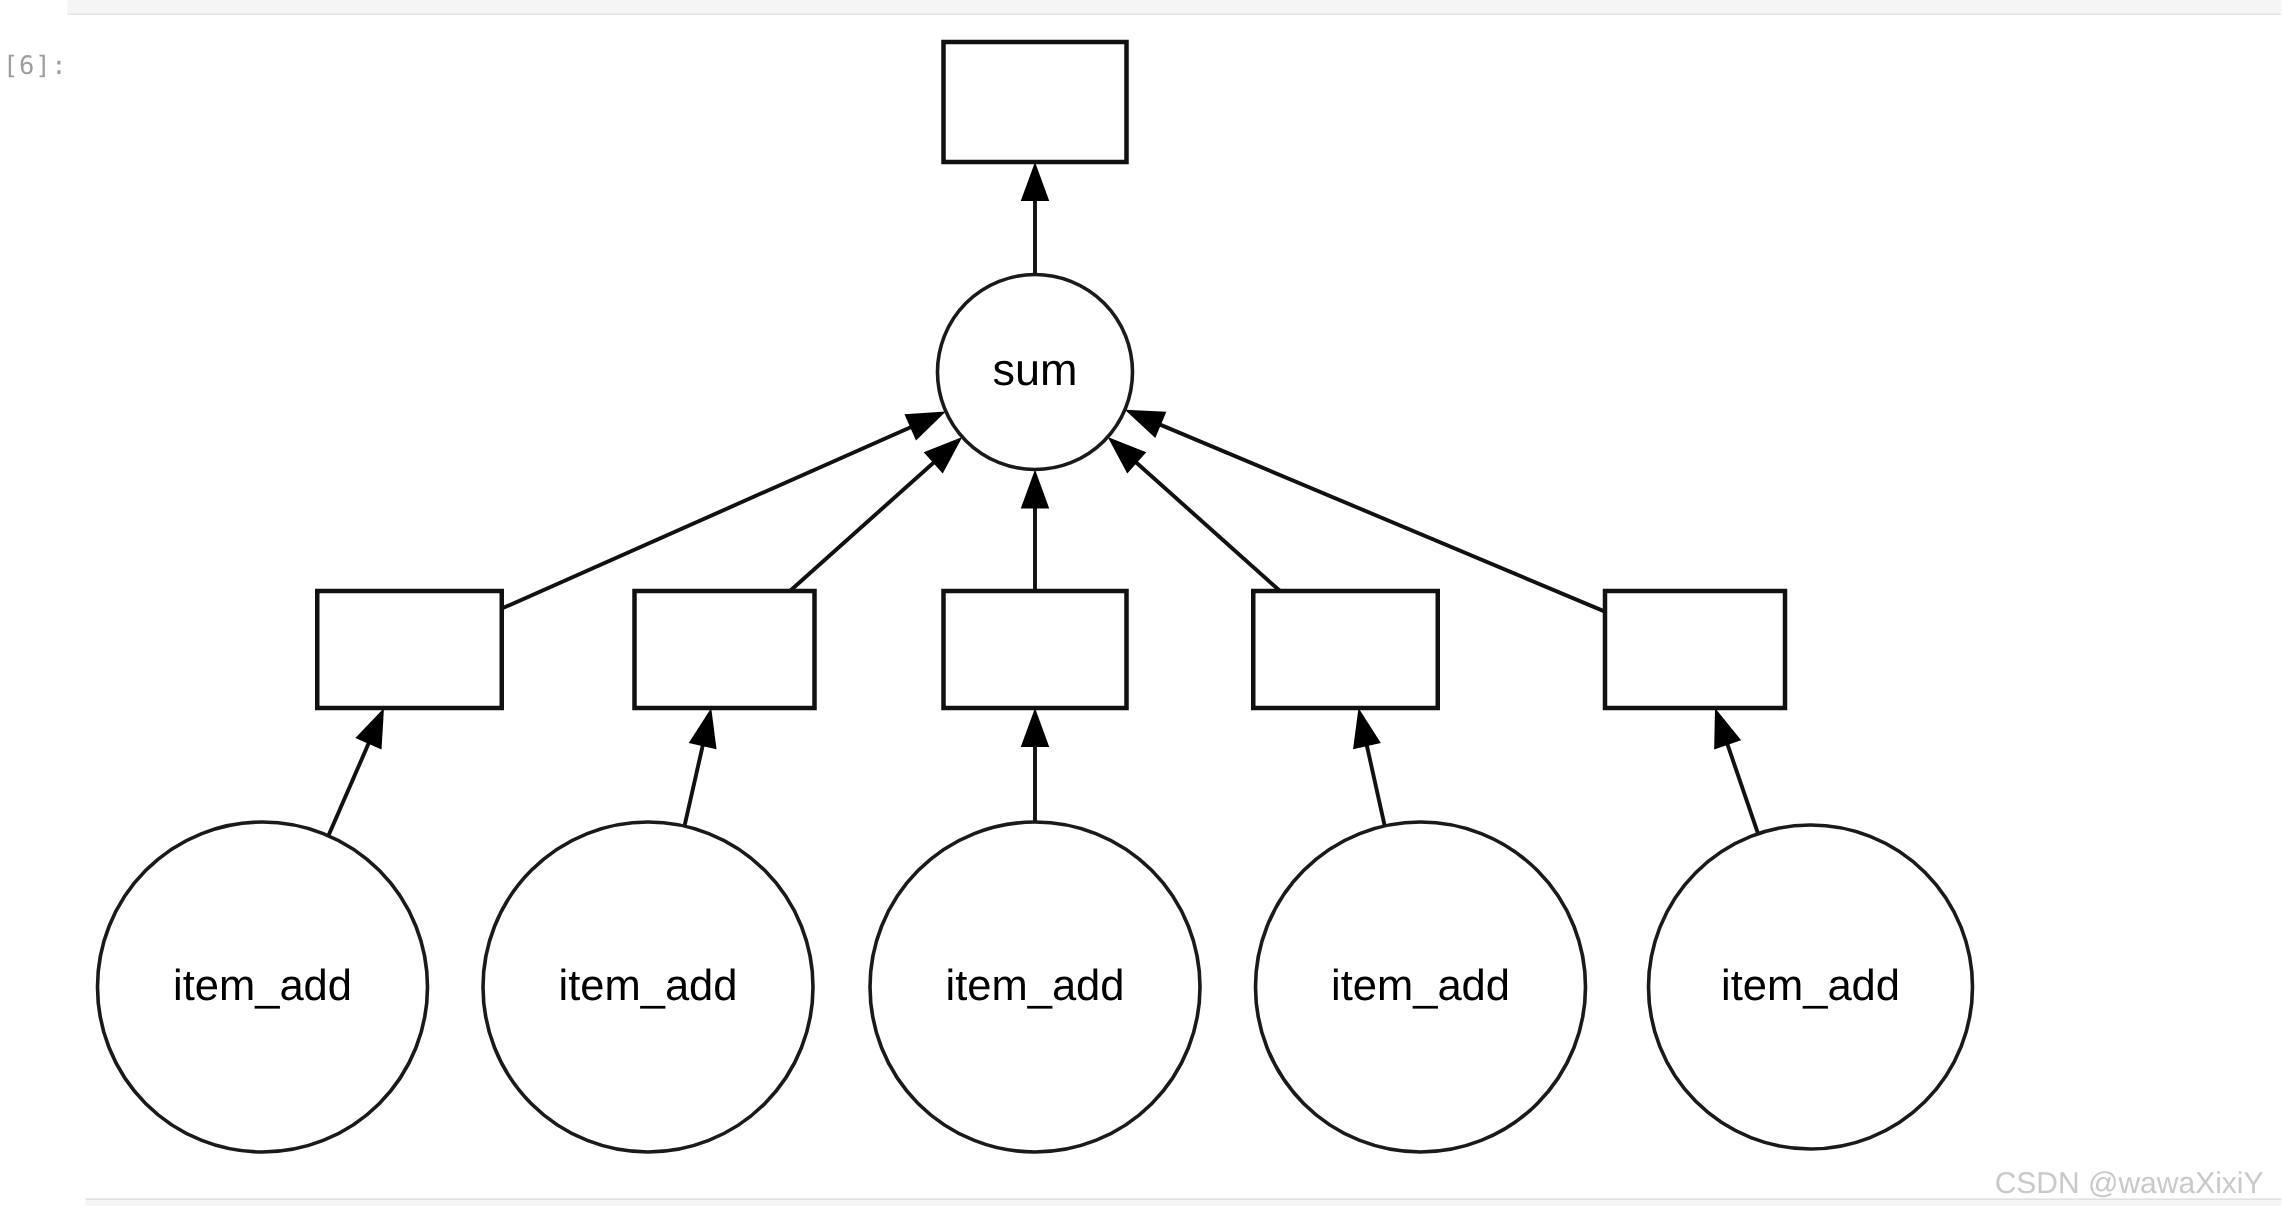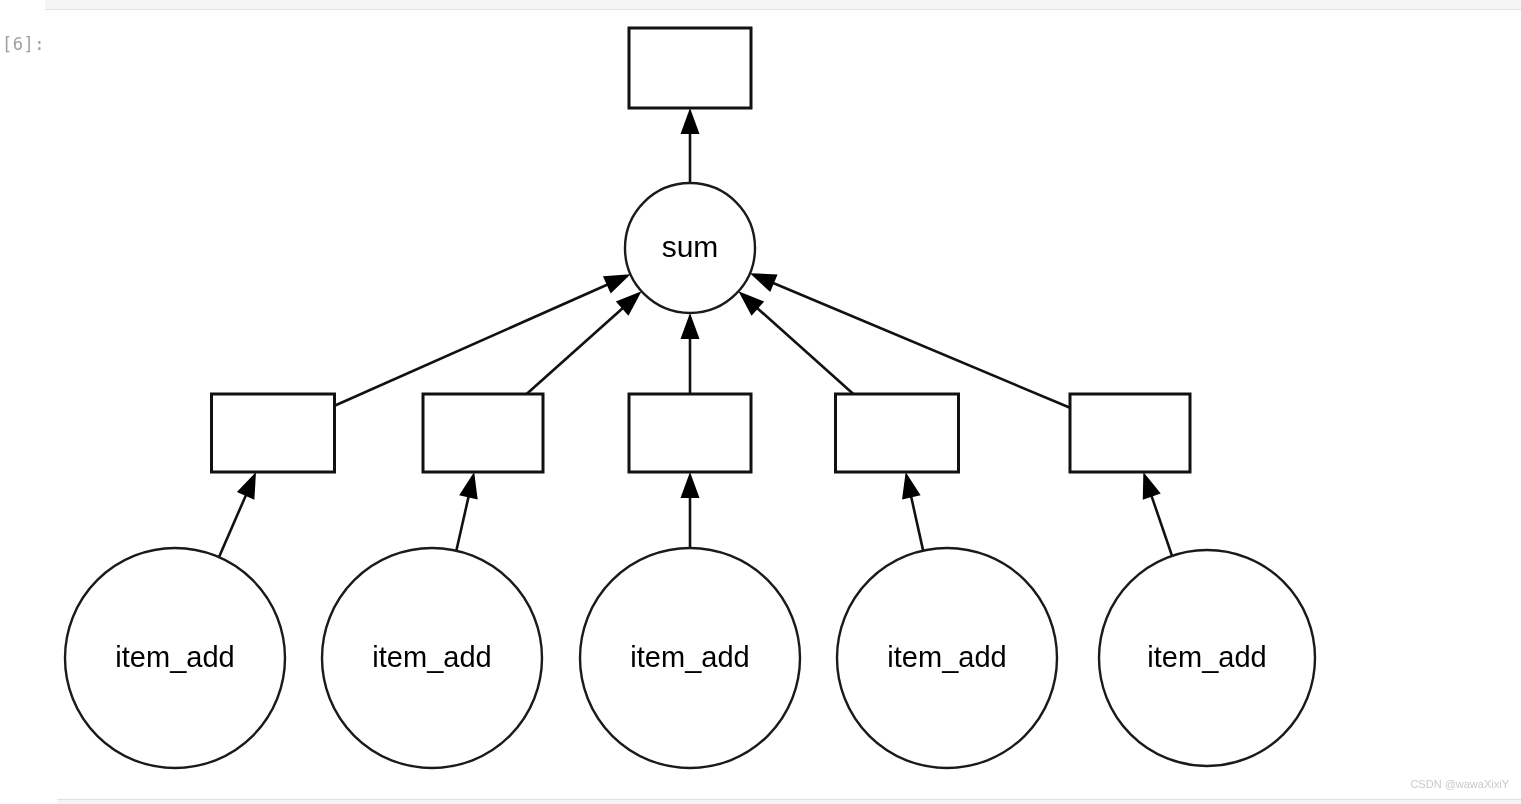--- a/index.html
+++ b/index.html
@@ -52,21 +52,21 @@
     letter-spacing: 0.5px;
     white-space: nowrap;
     user-select: none;
   }
 
   .watermark {
     position: absolute;
     right: 12px;
     top: 778px;
     font-family: "Liberation Sans", sans-serif;
-    font-size: 11px;
+    font-size: 20px;
     color: #c9c9c9;
     white-space: nowrap;
     user-select: none;
   }
 
   
   #graph {
     position: absolute;
     left: 0;
     top: 0;

